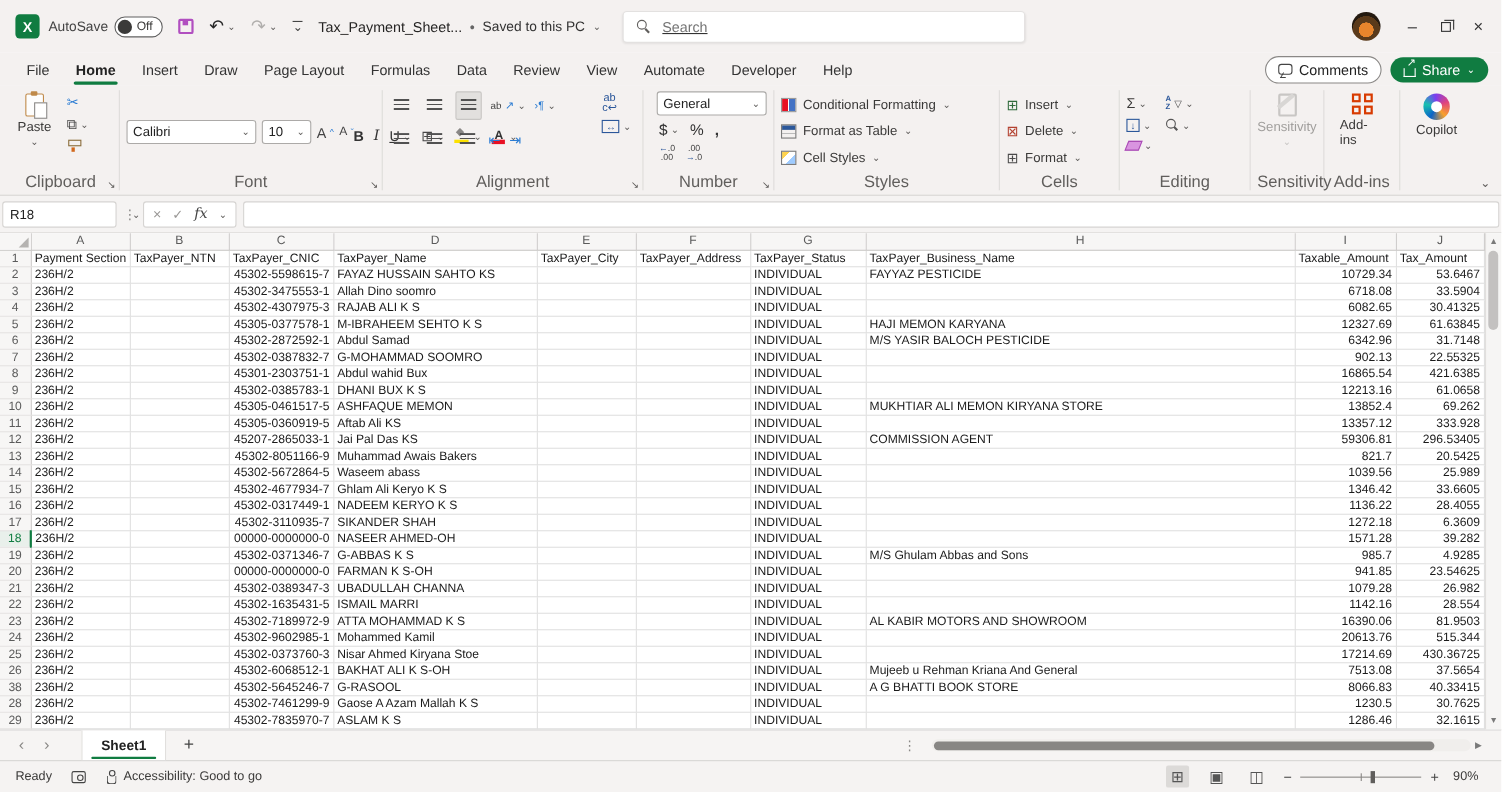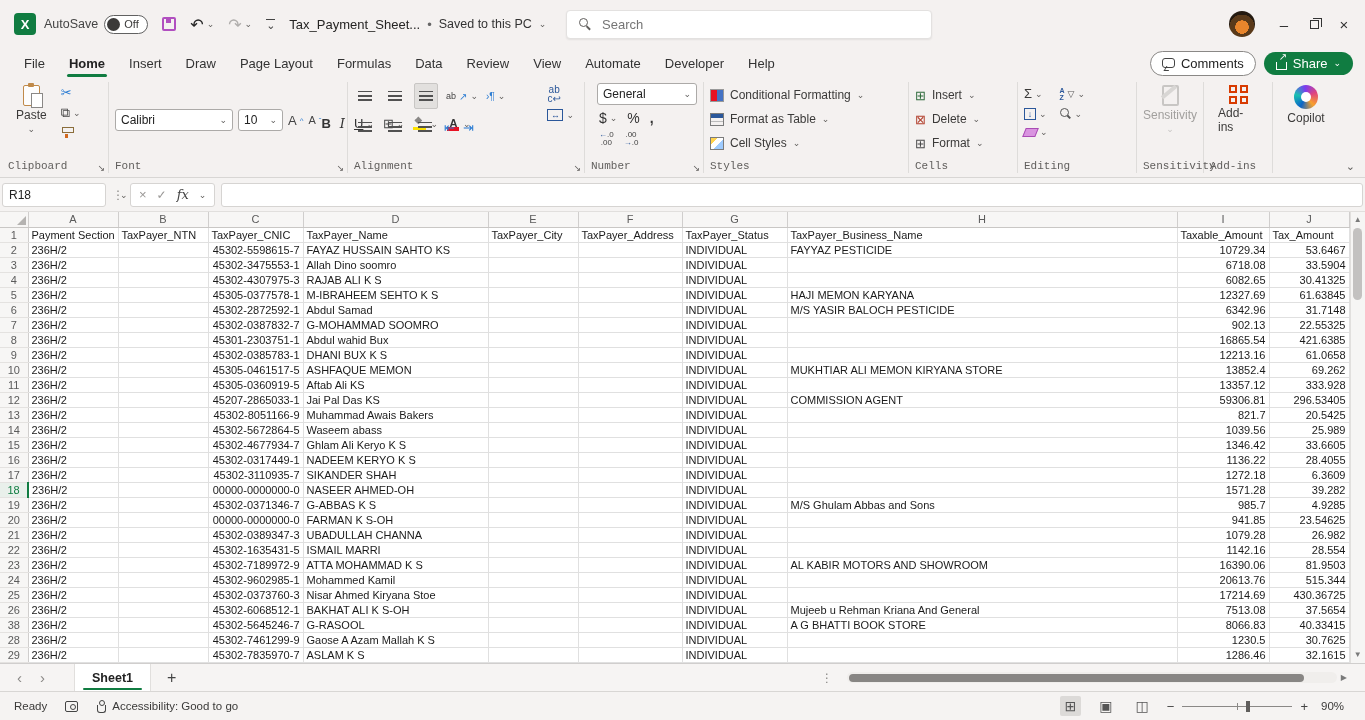--- a/index.html
+++ b/index.html
@@ -23,21 +23,21 @@
   .qat-custom { font-size:11px; color:#444; border-top:1.5px solid #444; line-height:9px; padding-top:1px; }
   .doc-title { display:flex; align-items:center; gap:7px; margin-left:14px; font-size:13px; }
   .doc-dot { color:#666; }
   .doc-saved { color:#333; font-size:12.5px; }
   .searchbox { position:absolute; left:566px; top:10px; width:366px; height:29px; background:#fff;
     border:1px solid #e3e1e0; border-radius:4px; display:flex; align-items:center; gap:10px; padding:0 12px;
     box-shadow:0 1px 2px rgba(0,0,0,.07); }
   .mag { position:relative; width:13px; height:13px; display:inline-block; flex:none; }
   .mag::before { content:""; position:absolute; width:7px; height:7px; border:1.5px solid #605e5c; border-radius:50%; left:0; top:0; }
   .mag::after { content:""; position:absolute; width:5px; height:1.5px; background:#605e5c; transform:rotate(45deg); left:7px; top:9px; }
-  .search-input { border:none; outline:none; flex:1; font-size:13px; color:#333; background:transparent; font-family:"Liberation Sans",sans-serif; }
+  .search-input { border:none; outline:none; flex:1; font-size:13px; color:#333; background:transparent; font-family:"Liberation Sans",sans-serif;text-decoration:underline; }
   .tb-right { margin-left:auto; display:flex; align-items:center; }
   .avatar { width:26px; height:26px; border-radius:50%; margin-right:14px;
     background:radial-gradient(circle at 50% 62%, #e8852c 0 32%, #5a3a1a 33% 60%, #241a10 61% 100%); }
   .winbtn { width:30px; height:30px; display:flex; align-items:center; justify-content:center; font-size:15px; color:#333; }
   .restore-ic { width:9px; height:9px; border:1px solid #333; position:relative; background:transparent; }
   .restore-ic::before { content:""; position:absolute; top:-3px; left:2px; width:8px; height:8px; border-top:1px solid #333; border-right:1px solid #333; }
 
   
   .tabsrow { height:30px; background:#f4f1f0; display:flex; align-items:center; padding:0 12px; }
   .rtab { padding:3px 12px; font-size:13px; color:#333; position:relative; }
@@ -50,21 +50,21 @@
   .bubble::after { content:""; position:absolute; left:2px; bottom:-4px; width:4px; height:4px; border-left:1.5px solid #444; border-bottom:1.5px solid #444; transform:skewX(-30deg); }
   .share-btn { display:flex; align-items:center; gap:6px; background:#107c41; color:#fff; border-radius:14px;
     padding:4px 12px; font-size:13px; }
   .share-ic { width:11px; height:8px; border:1.5px solid #fff; border-top:none; position:relative; margin-top:5px; }
   .share-ic::after { content:"↗"; position:absolute; top:-11px; left:2px; font-size:10px; color:#fff; }
 
   
   .ribbon { height:100px; background:#f4f1f0; display:flex; border-bottom:1px solid #d8d6d4; padding:0 2px; position:relative; }
   .rgroup { display:flex; flex-direction:column; padding:5px 6px 0; position:relative; }
   .rg-content { flex:1; display:flex; align-items:flex-start; }
-  .rg-label { height:20px; font-size:11px; color:#605e5c; line-height:18px;font-family:Liberation Mono, monospace; }
+  .rg-label { height:20px; font-size:15px; color:#605e5c; text-align:center; line-height:18px; }
   .launcher { position:absolute; right:3px; bottom:4px; font-size:9px; color:#605e5c; }
   .rdivider { width:1px; background:#dedcda; margin:4px 0; }
   .bigbtn { display:flex; flex-direction:column; align-items:center; gap:2px; font-size:12px; color:#3b3a39; padding:2px 8px; }
   .chev { font-size:9px; color:#605e5c; }
   .clip-ic { width:17px; height:21px; border:1.5px solid #c08a4a; border-radius:2px; position:relative; background:#fdfdfd; }
   .clip-ic::before { content:""; position:absolute; top:-3px; left:4px; width:6px; height:4px; background:#c08a4a; border-radius:1px; }
   .clip-ic::after { content:""; position:absolute; right:-4px; bottom:-3px; width:10px; height:13px; background:#fff; border:1px solid #8a8886; }
   .smallcol { display:flex; flex-direction:column; gap:5px; margin-left:6px; padding-top:2px; }
   .smallbtn { font-size:13px; color:#444; display:flex; align-items:center; gap:3px; }
   .painter { width:12px; height:12px; position:relative; }

